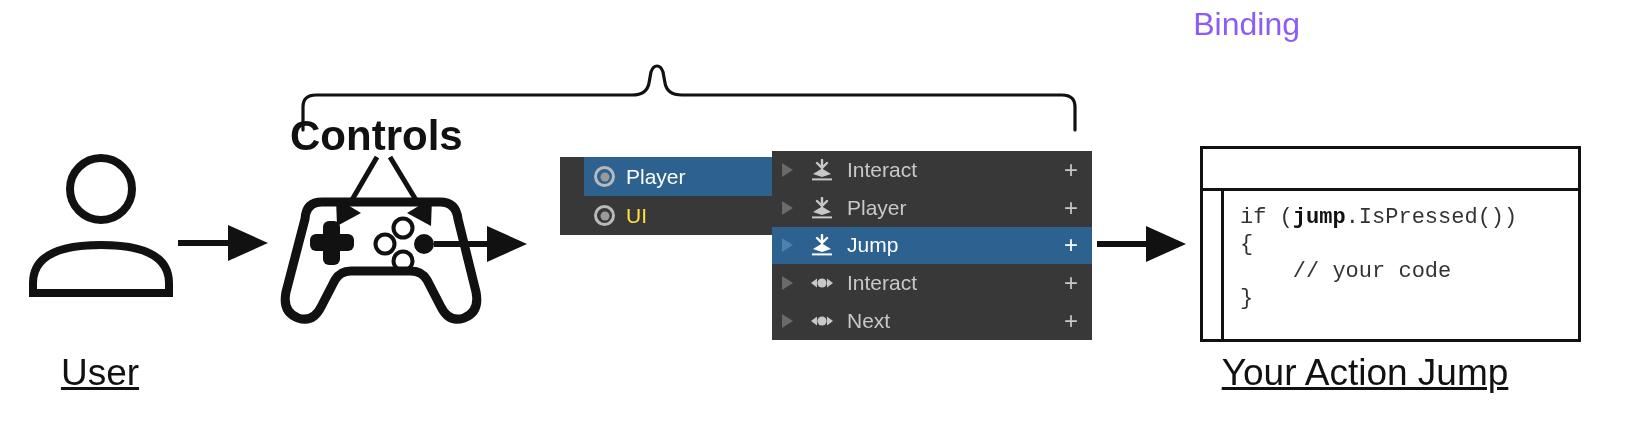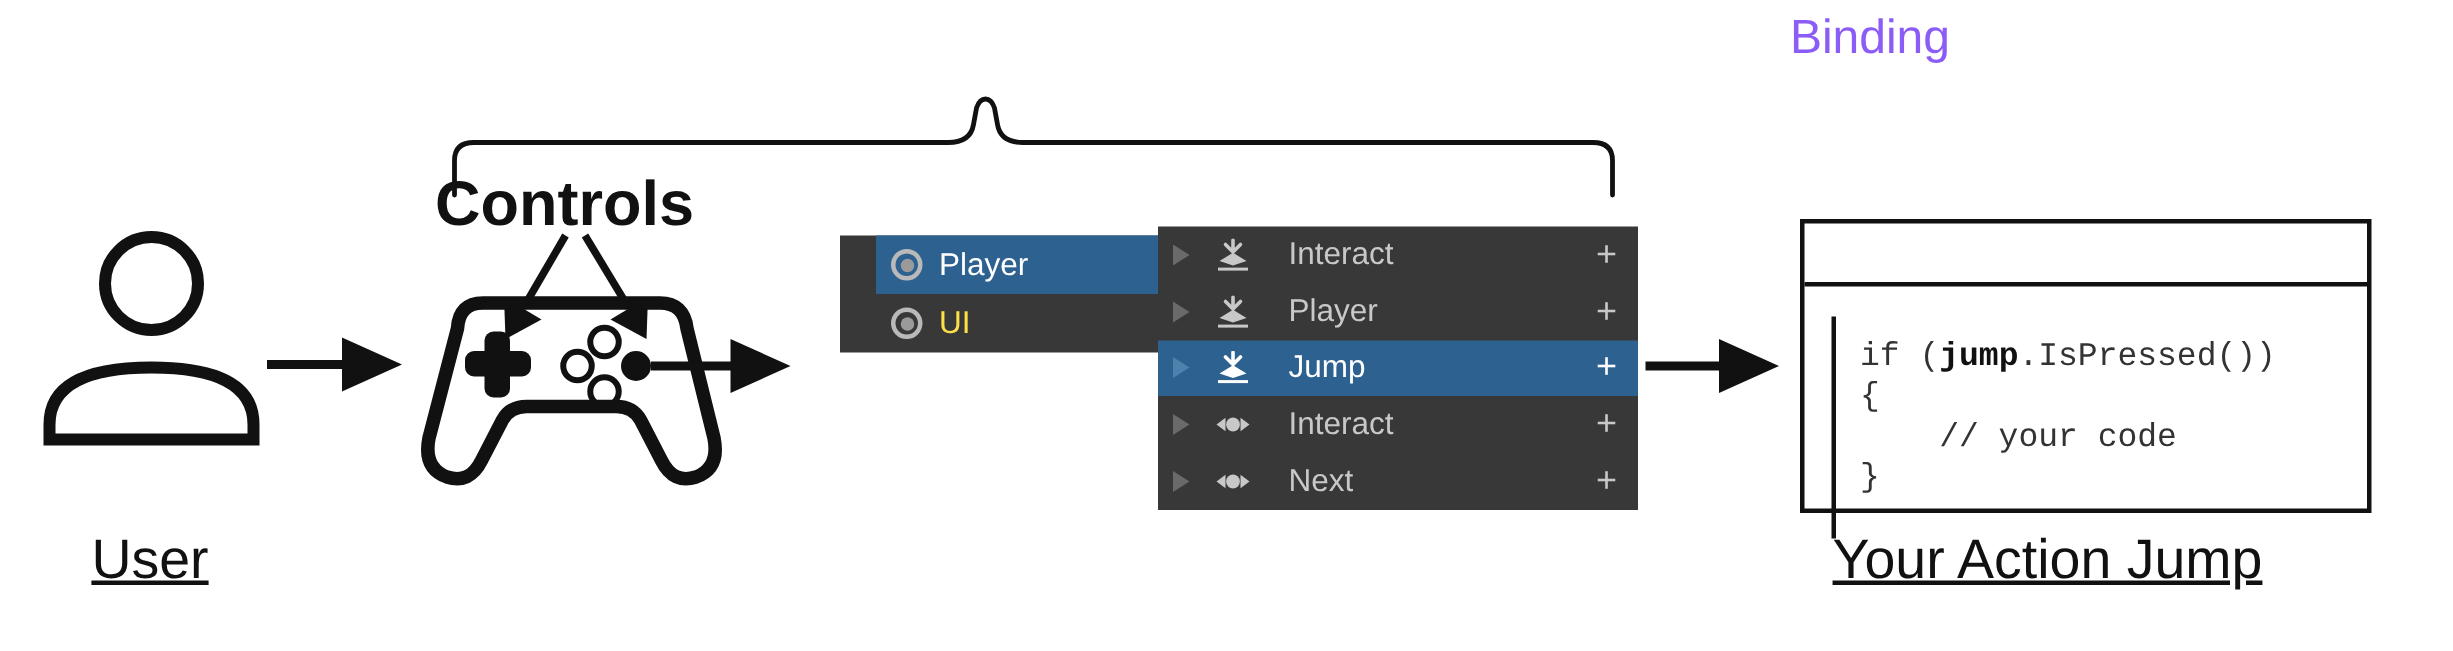--- a/index.html
+++ b/index.html
@@ -107,21 +107,21 @@
     border-bottom: 7px solid transparent;
     flex: 0 0 auto;
   }
   .act-row.selected .act-caret { border-left-color: #4d82ad; }
   .act-icon {
     width: 26px; height: 22px;
     margin-left: 16px;
     flex: 0 0 auto;
     display: block;
   }
-  .act-label { margin-left: 24px; }
+  .act-label { margin-left: 12px; }
   .act-plus {
     margin-left: auto;
     font-size: 24px;
     line-height: 1;
     color: #c8c8c8;
     font-family: "Liberation Sans", sans-serif;
   }
   .act-row.selected .act-plus { color: #ffffff; }
 
   
@@ -133,21 +133,20 @@
     background: #ffffff;
   }
   #code-header {
     height: 42px;
     border-bottom: 3px solid #111111;
     box-sizing: border-box;
   }
   #code-body {
     display: flex;
     height: calc(100% - 42px);
-    margin-top: 20px;
   }
   #code-gutter {
     width: 21px;
     border-right: 3px solid #111111;
     box-sizing: border-box;
     flex: 0 0 auto;
   }
   #code-text {
     flex: 1 1 auto;
     padding: 13px 0 0 16px;

